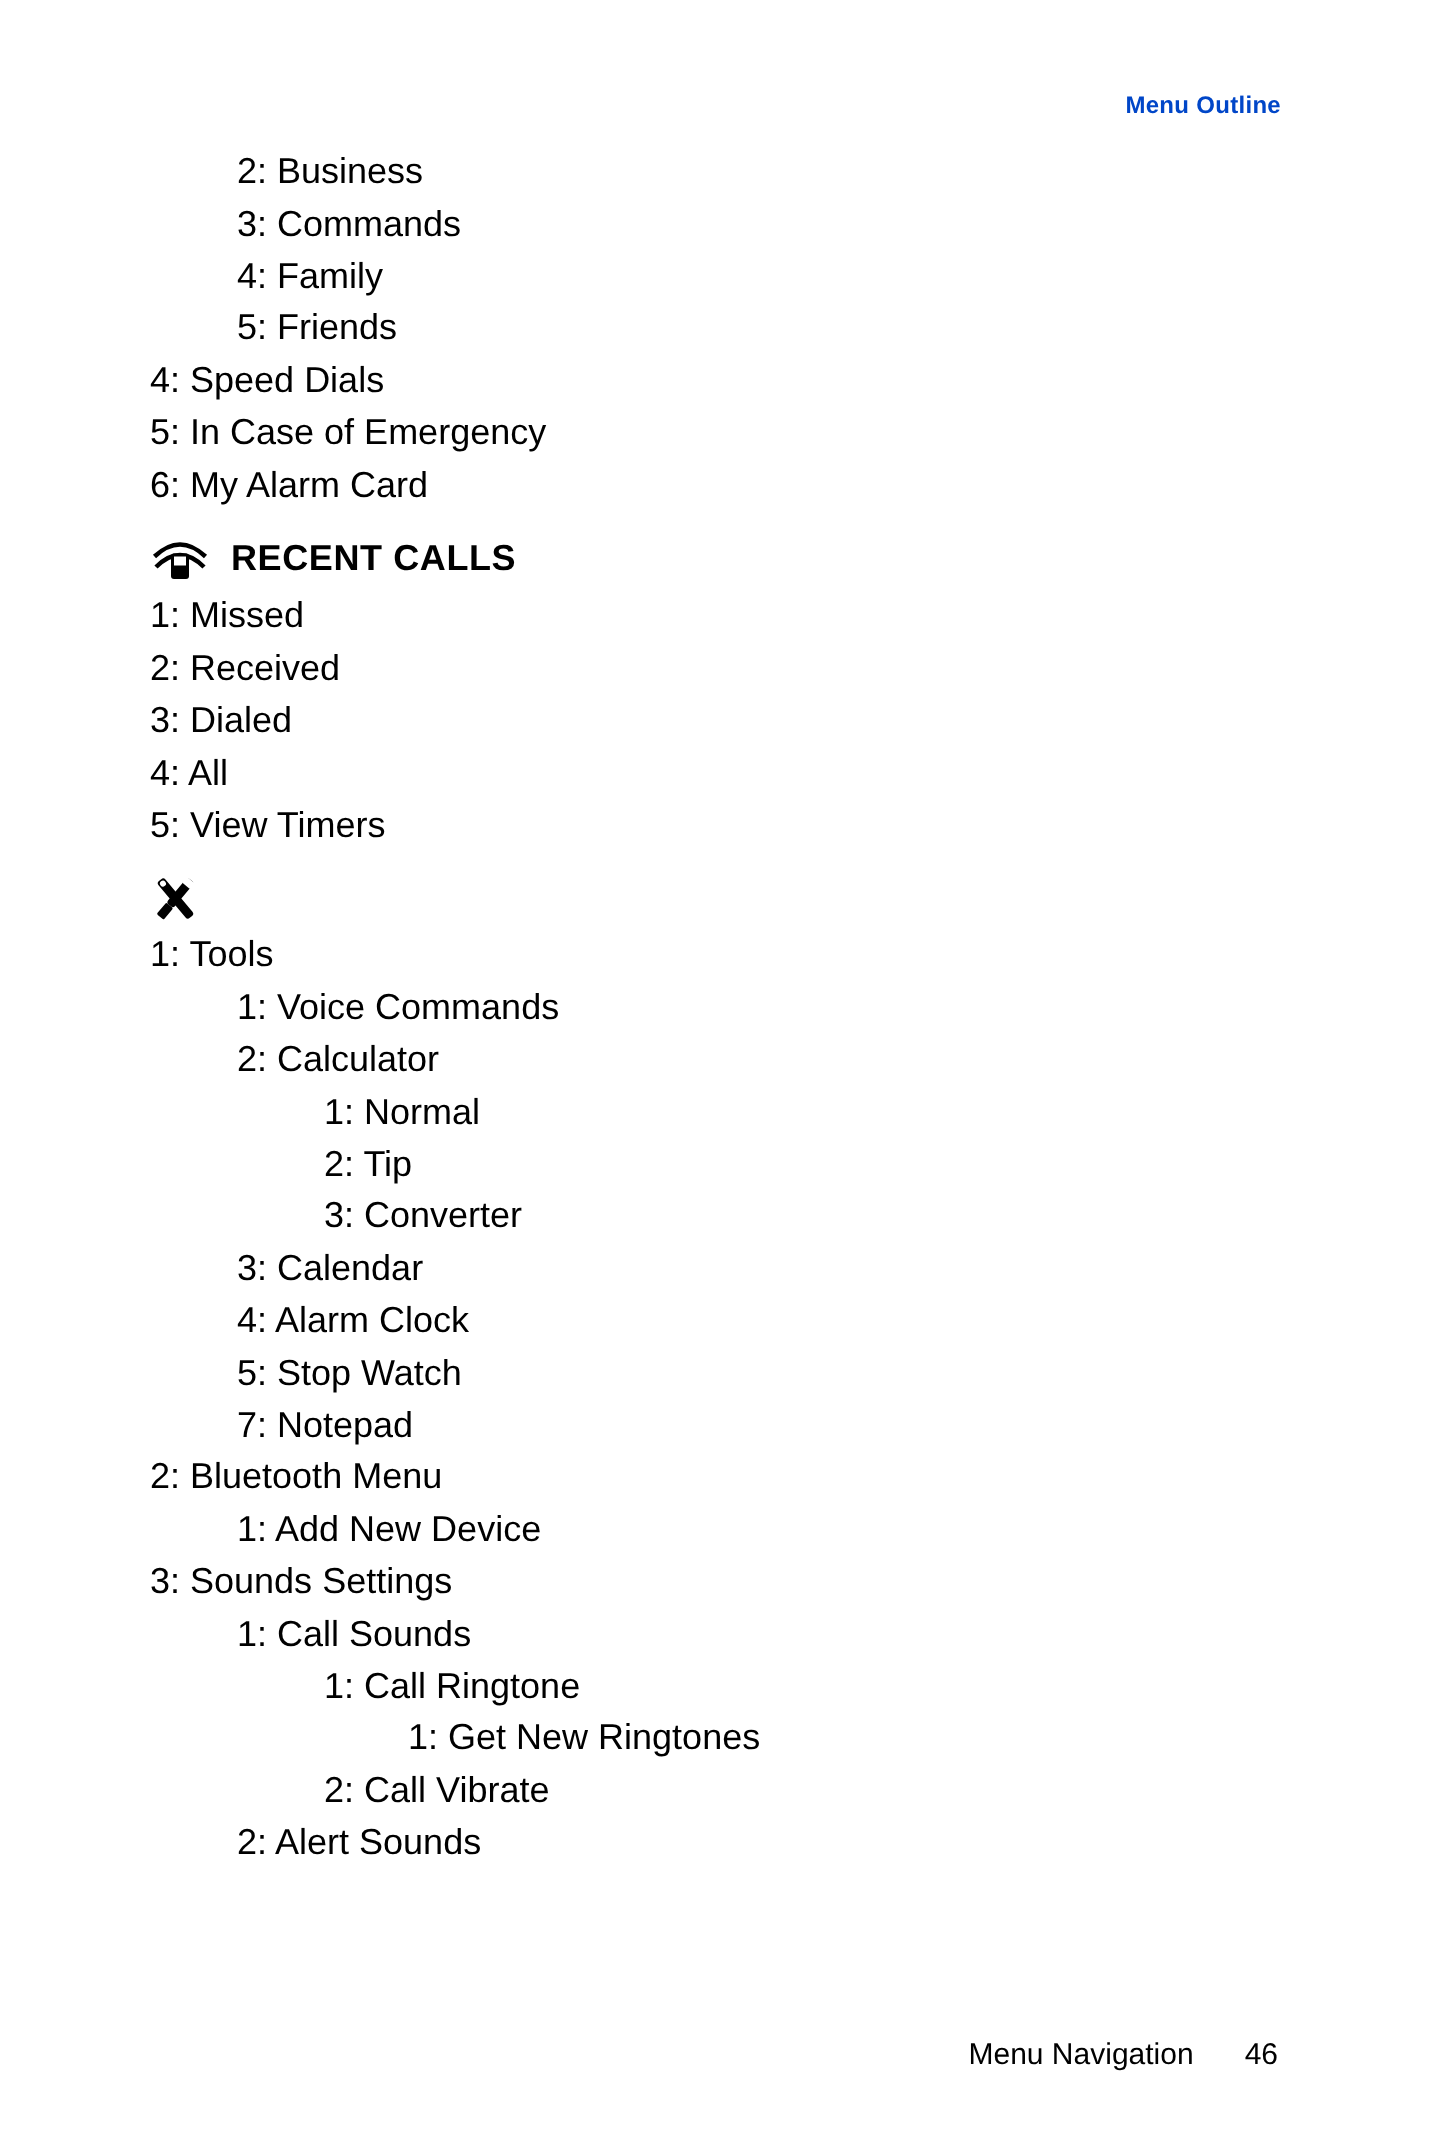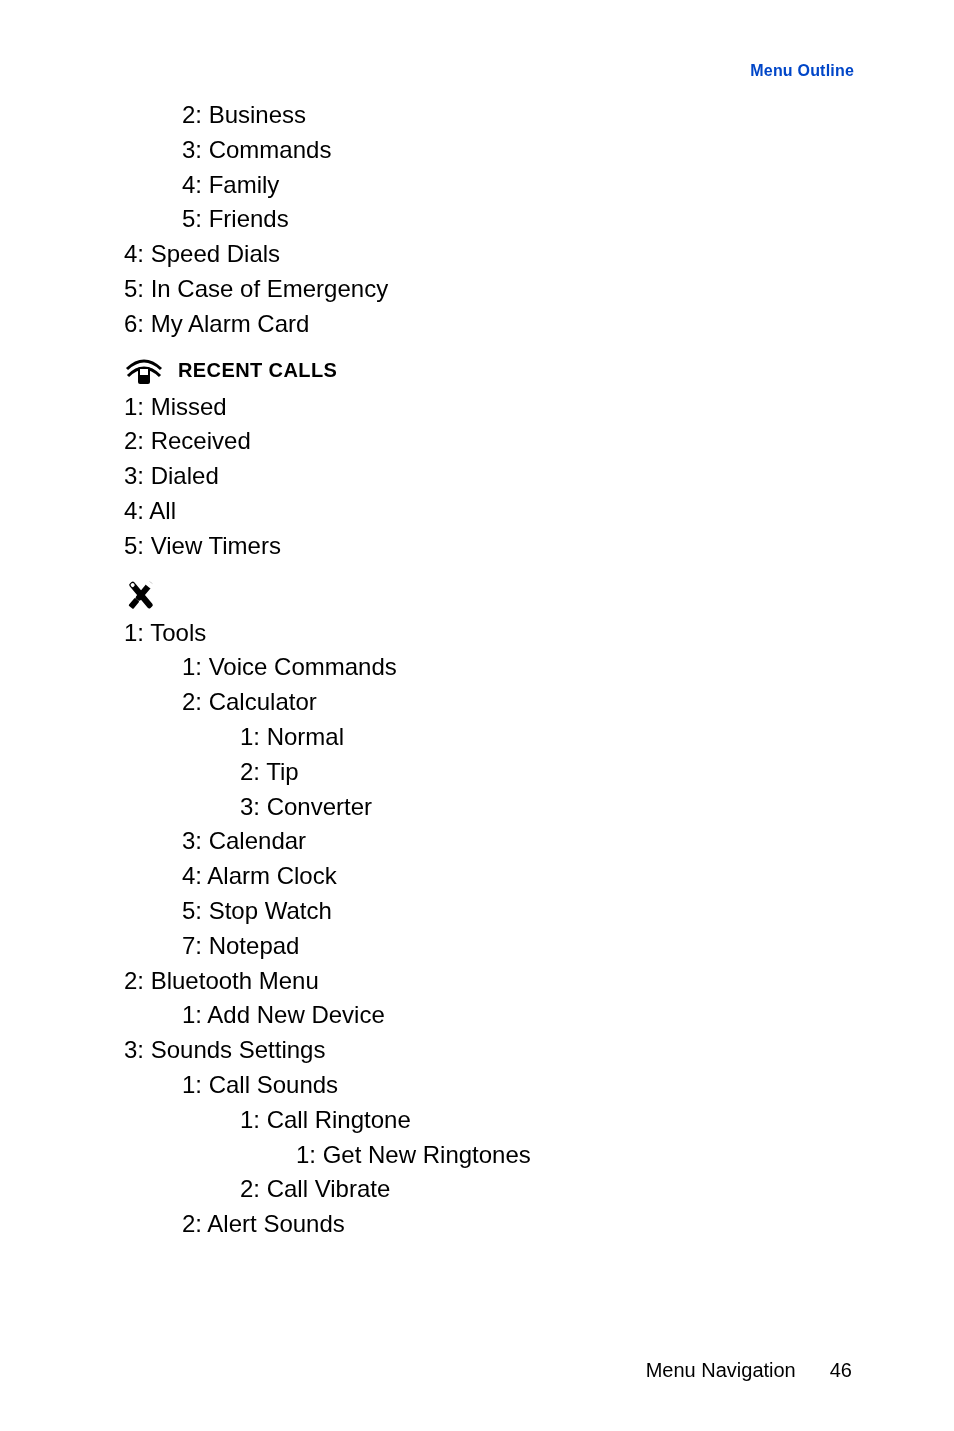--- a/index.html
+++ b/index.html
@@ -27,32 +27,31 @@
     font-size: 16px;
     font-weight: 700;
     color: #0046c8;
     margin-bottom: 18px;
     letter-spacing: 0.2px;
   }
   .list {
     font-size: 24px;
     line-height: 1.45;
     font-weight: 400;
-    margin-left: 24px;
   }
   .lvl0 { margin-left: 0px; }
   .lvl1 { margin-left: 58px; }
   .lvl2 { margin-left: 116px; }
   .lvl3 { margin-left: 172px; }
   .section-head {
     display: flex;
     align-items: center;
     gap: 14px;
     font-weight: 700;
-    font-size: 20px;
+    font-size: 24px;
     letter-spacing: 0.4px;
     margin-top: 14px;
     margin-bottom: 4px;
   }
   .section-head .icon {
     flex: 0 0 auto;
     display: inline-flex;
     align-items: center;
   }
   .section-head .icon svg { display: block; }

